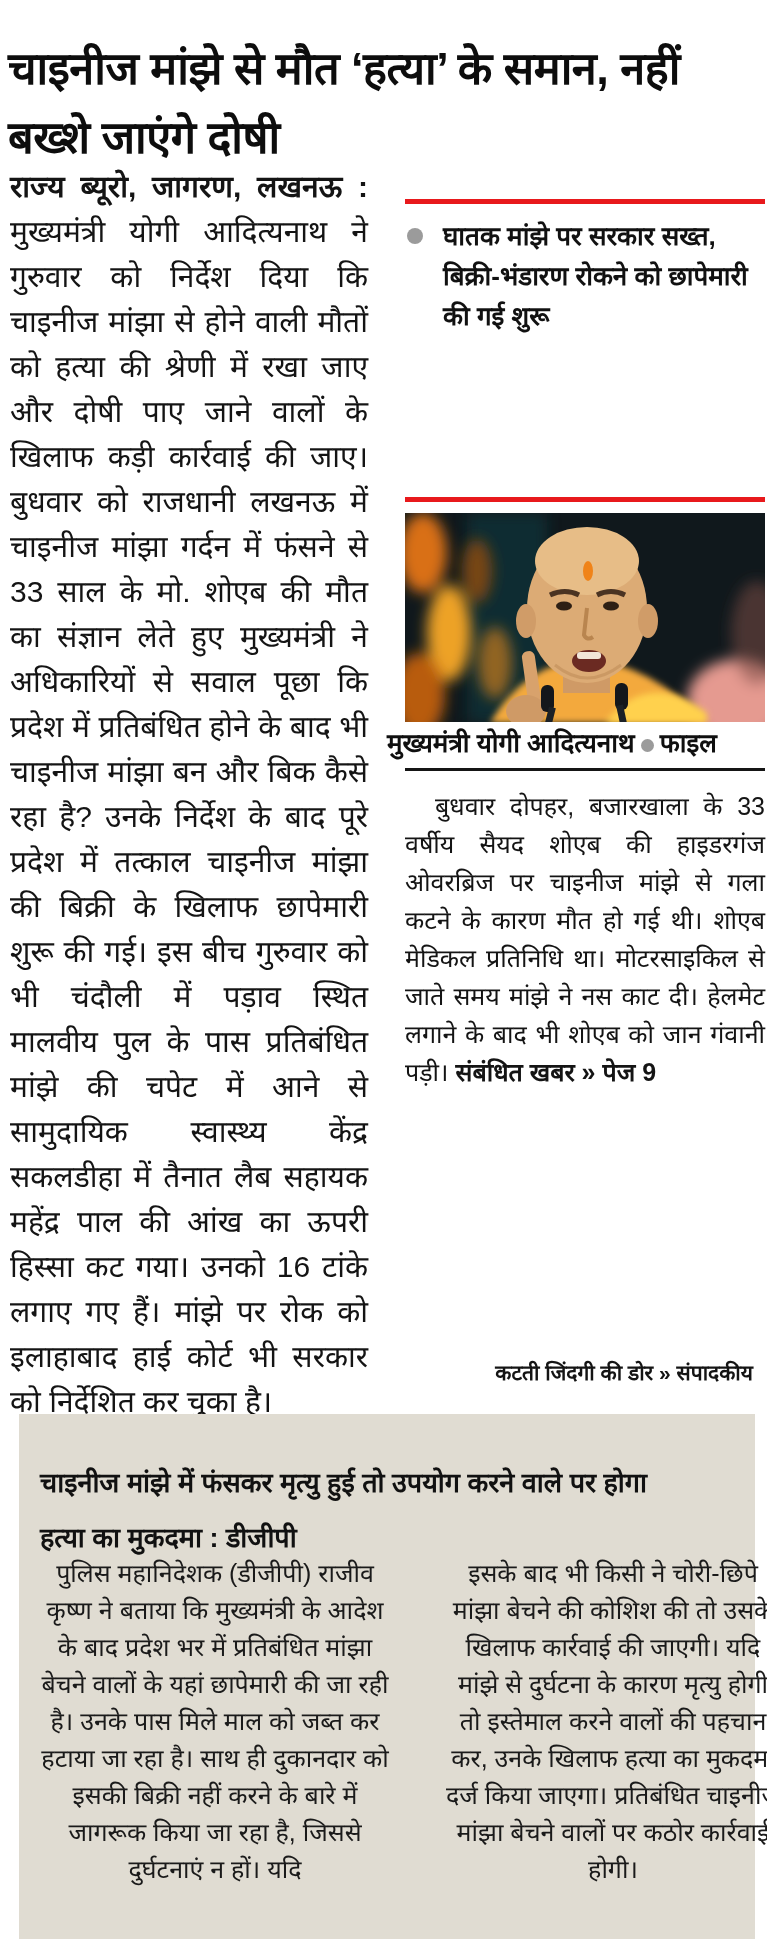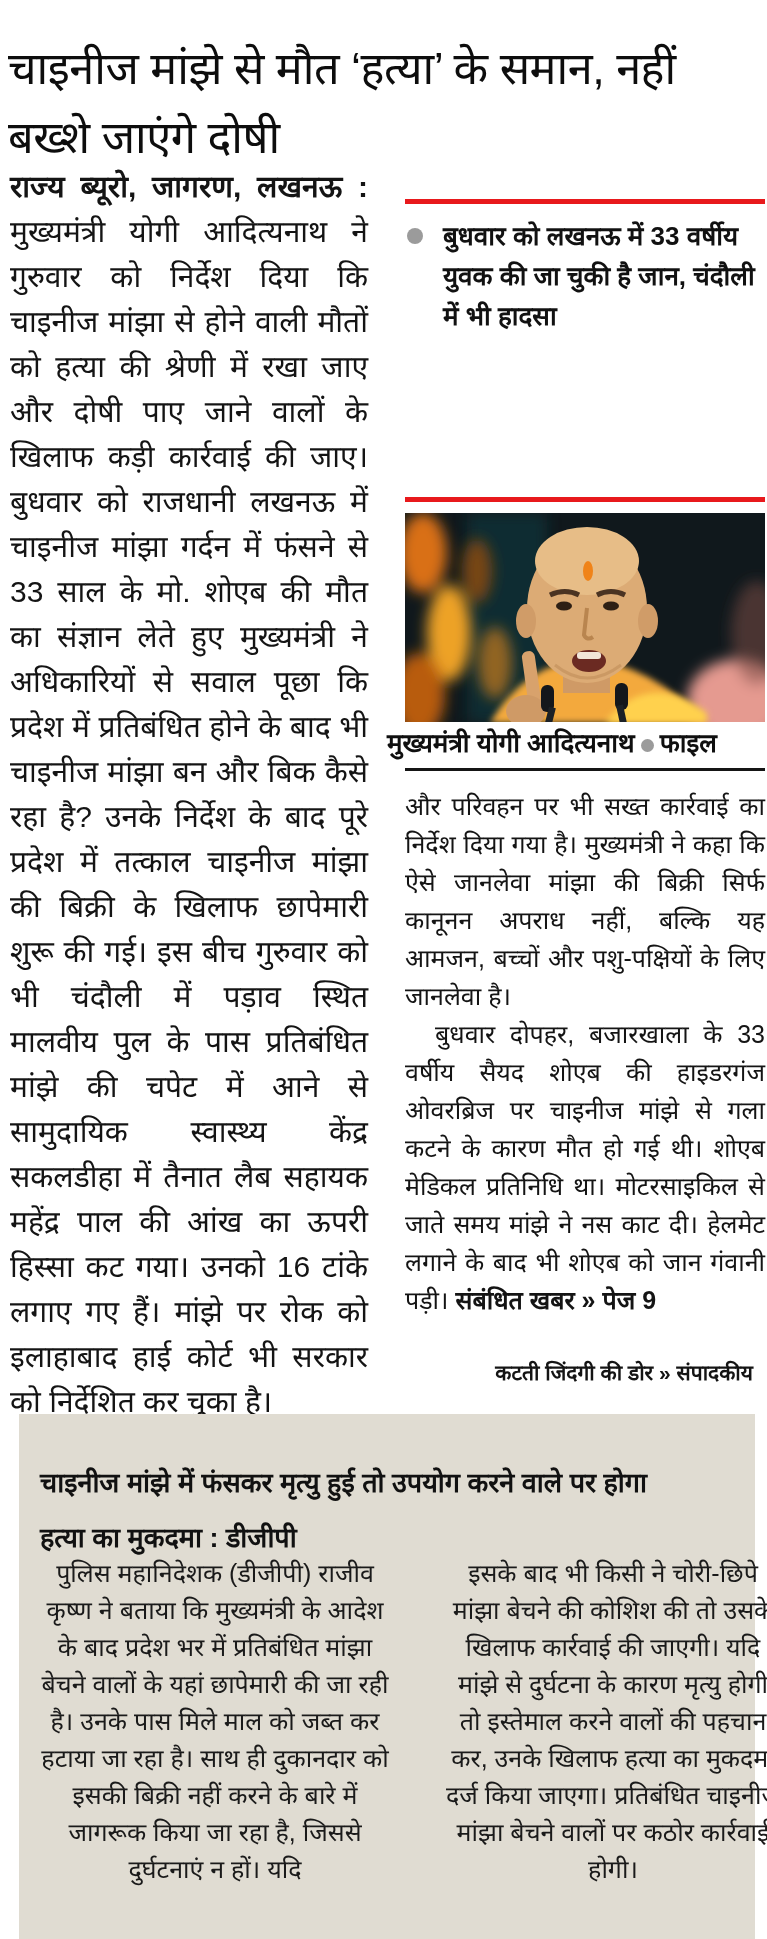--- a/index.html
+++ b/index.html
@@ -6,21 +6,21 @@
   body{
     width:767px;height:1939px;position:relative;background:#ffffff;
     font-family:"Liberation Sans","DejaVu Sans",sans-serif;
     color:#141414;overflow:hidden;
   }
   .abs{position:absolute;}
   .bold{font-weight:700;}
   
   .main-headline{
     left:8px;top:4px;width:752px;
-    font-size:45px;font-weight:400;line-height:69px;
+    font-size:45px;font-weight:700;line-height:69px;
     color:#0d0d0d;letter-spacing:-0.5px;
   }
   
   .col-left{
     left:10px;top:164px;width:358px;
     font-size:30px;line-height:45px;text-align:justify;
   }
   .col-left p{margin:0;}
   .col-left p.indent{text-indent:30px;}
   .red-rule{left:405px;width:360px;height:5px;background:#e8191c;}
@@ -77,21 +77,21 @@
 
 <div class="abs col-left">
   <p><span class="bold">राज्य ब्यूरो, जागरण, लखनऊ :</span> <span>मुख्यमंत्री योगी आदित्यनाथ ने गुरुवार को निर्देश दिया कि चाइनीज मांझा से होने वाली मौतों को हत्या की श्रेणी में रखा जाए और दोषी पाए जाने वालों के खिलाफ कड़ी कार्रवाई की जाए। बुधवार को राजधानी लखनऊ में चाइनीज मांझा गर्दन में फंसने से 33 साल के मो. शोएब की मौत का संज्ञान लेते हुए मुख्यमंत्री ने अधिकारियों से सवाल पूछा कि प्रदेश में प्रतिबंधित होने के बाद भी चाइनीज मांझा बन और बिक कैसे रहा है? उनके निर्देश के बाद पूरे प्रदेश में तत्काल चाइनीज मांझा की बिक्री के खिलाफ छापेमारी शुरू की गई। इस बीच गुरुवार को भी चंदौली में पड़ाव स्थित मालवीय पुल के पास प्रतिबंधित मांझे की चपेट में आने से सामुदायिक स्वास्थ्य केंद्र सकलडीहा में तैनात लैब सहायक महेंद्र पाल की आंख का ऊपरी हिस्सा कट गया। उनको 16 टांके लगाए गए हैं। मांझे पर रोक को इलाहाबाद हाई कोर्ट भी सरकार को निर्देशित कर चुका है।</span></p>
 </div>
 
 <div class="abs red-rule rule-top"></div>
 
 <ul class="abs highlights">
   <li>
     <span class="dot"></span>
-    <span>बुधवार को लखनऊ में 33 वर्षीय युवक की जा चुकी है जान, चंदौली में भी हादसा</span>
+    <span>घातक मांझे पर सरकार सख्त, बिक्री-भंडारण रोकने को छापेमारी की गई शुरू</span>
   </li>
 </ul>
 
 <div class="abs red-rule rule-mid"></div>
 
 <div class="abs photo-frame">
   <svg viewBox="0 0 360 210" width="360" height="210" xmlns="http://www.w3.org/2000/svg">
     <defs>
       <filter id="b1" x="-50%" y="-50%" width="200%" height="200%">
           <feGaussianBlur stdDeviation="7"></feGaussianBlur>
@@ -138,21 +138,20 @@
   </svg>
 </div>
 
 <div class="abs caption">
   <span>मुख्यमंत्री योगी आदित्यनाथ</span><span class="cdot"></span><span>फाइल</span>
 </div>
 
 <div class="abs black-rule"></div>
 
 <div class="abs col-right">
-  <p>और परिवहन पर भी सख्त कार्रवाई का निर्देश दिया गया है। मुख्यमंत्री ने कहा कि ऐसे जानलेवा मांझा की बिक्री सिर्फ कानूनन अपराध नहीं, बल्कि यह आमजन, बच्चों और पशु-पक्षियों के लिए जानलेवा है।</p>
   <p class="indent"><span>बुधवार दोपहर, बजारखाला के 33 वर्षीय सैयद शोएब की हाइडरगंज ओवरब्रिज पर चाइनीज मांझे से गला कटने के कारण मौत हो गई थी। शोएब मेडिकल प्रतिनिधि था। मोटरसाइकिल से जाते समय मांझे ने नस काट दी। हेलमेट लगाने के बाद भी शोएब को जान गंवानी पड़ी।</span> <span class="bold">संबंधित खबर » पेज 9</span></p>
 </div>
 
 <div class="abs editorial-ref">कटती जिंदगी की डोर » संपादकीय</div>
 
 <div class="abs dgp-box">
   <h2 class="dgp-headline">चाइनीज मांझे में फंसकर मृत्यु हुई तो उपयोग करने वाले पर होगा हत्या का मुकदमा : डीजीपी</h2>
   <div class="dgp-col dgp-col1">पुलिस महानिदेशक (डीजीपी) राजीव कृष्ण ने बताया कि मुख्यमंत्री के आदेश के बाद प्रदेश भर में प्रतिबंधित मांझा बेचने वालों के यहां छापेमारी की जा रही है। उनके पास मिले माल को जब्त कर हटाया जा रहा है। साथ ही दुकानदार को इसकी बिक्री नहीं करने के बारे में जागरूक किया जा रहा है, जिससे दुर्घटनाएं न हों। यदि</div>
   <div class="dgp-col dgp-col2">इसके बाद भी किसी ने चोरी-छिपे मांझा बेचने की कोशिश की तो उसके खिलाफ कार्रवाई की जाएगी। यदि मांझे से दुर्घटना के कारण मृत्यु होगी तो इस्तेमाल करने वालों की पहचान कर, उनके खिलाफ हत्या का मुकदमा दर्ज किया जाएगा। प्रतिबंधित चाइनीज मांझा बेचने वालों पर कठोर कार्रवाई होगी।</div>
 </div>

